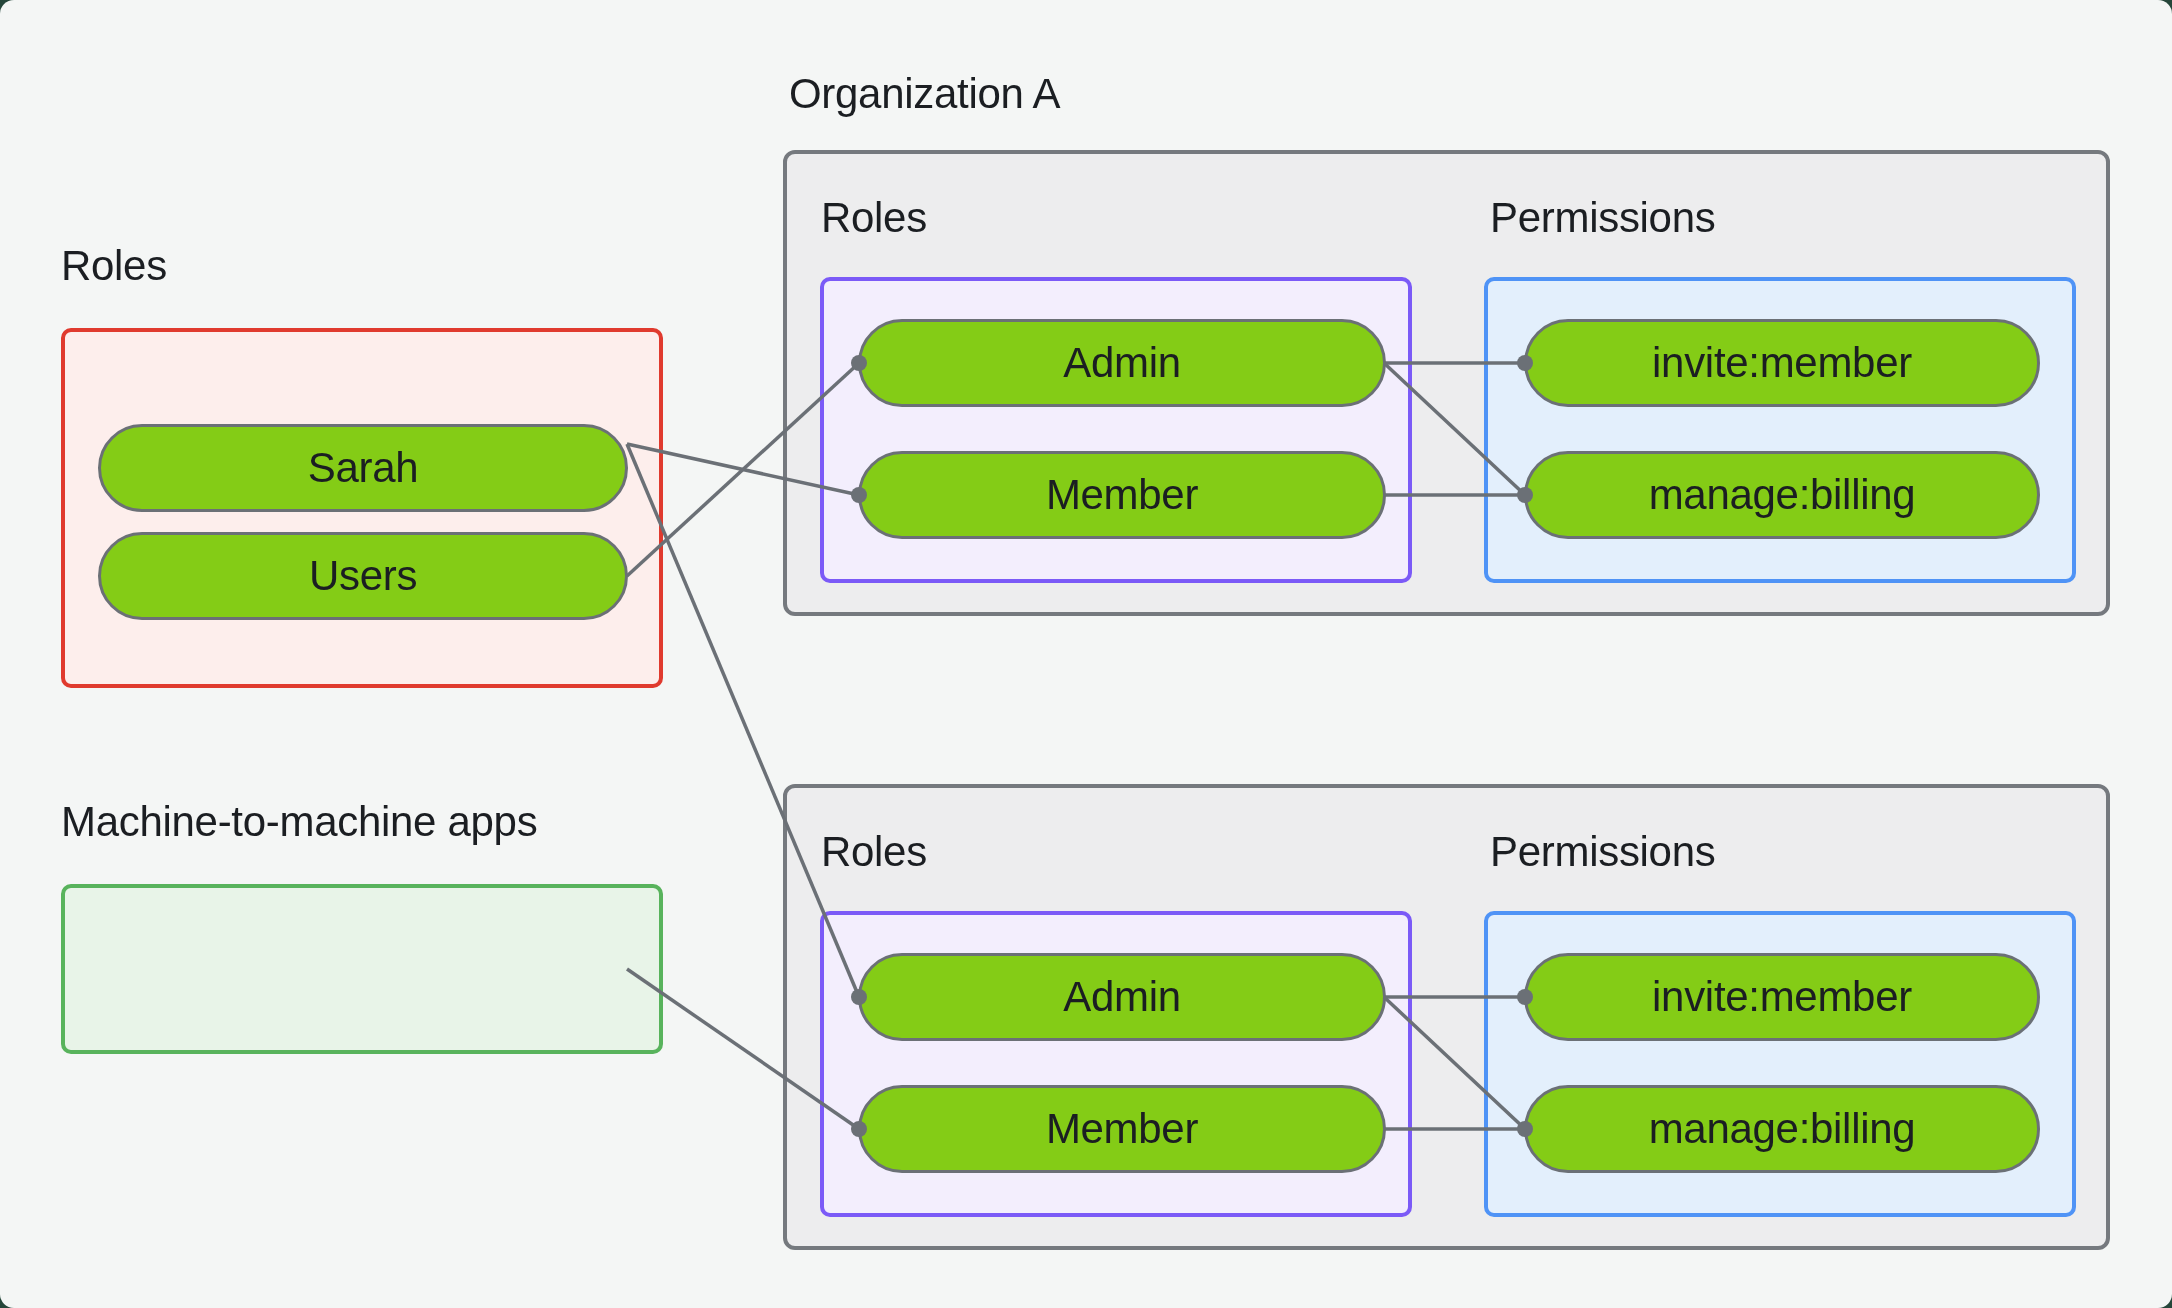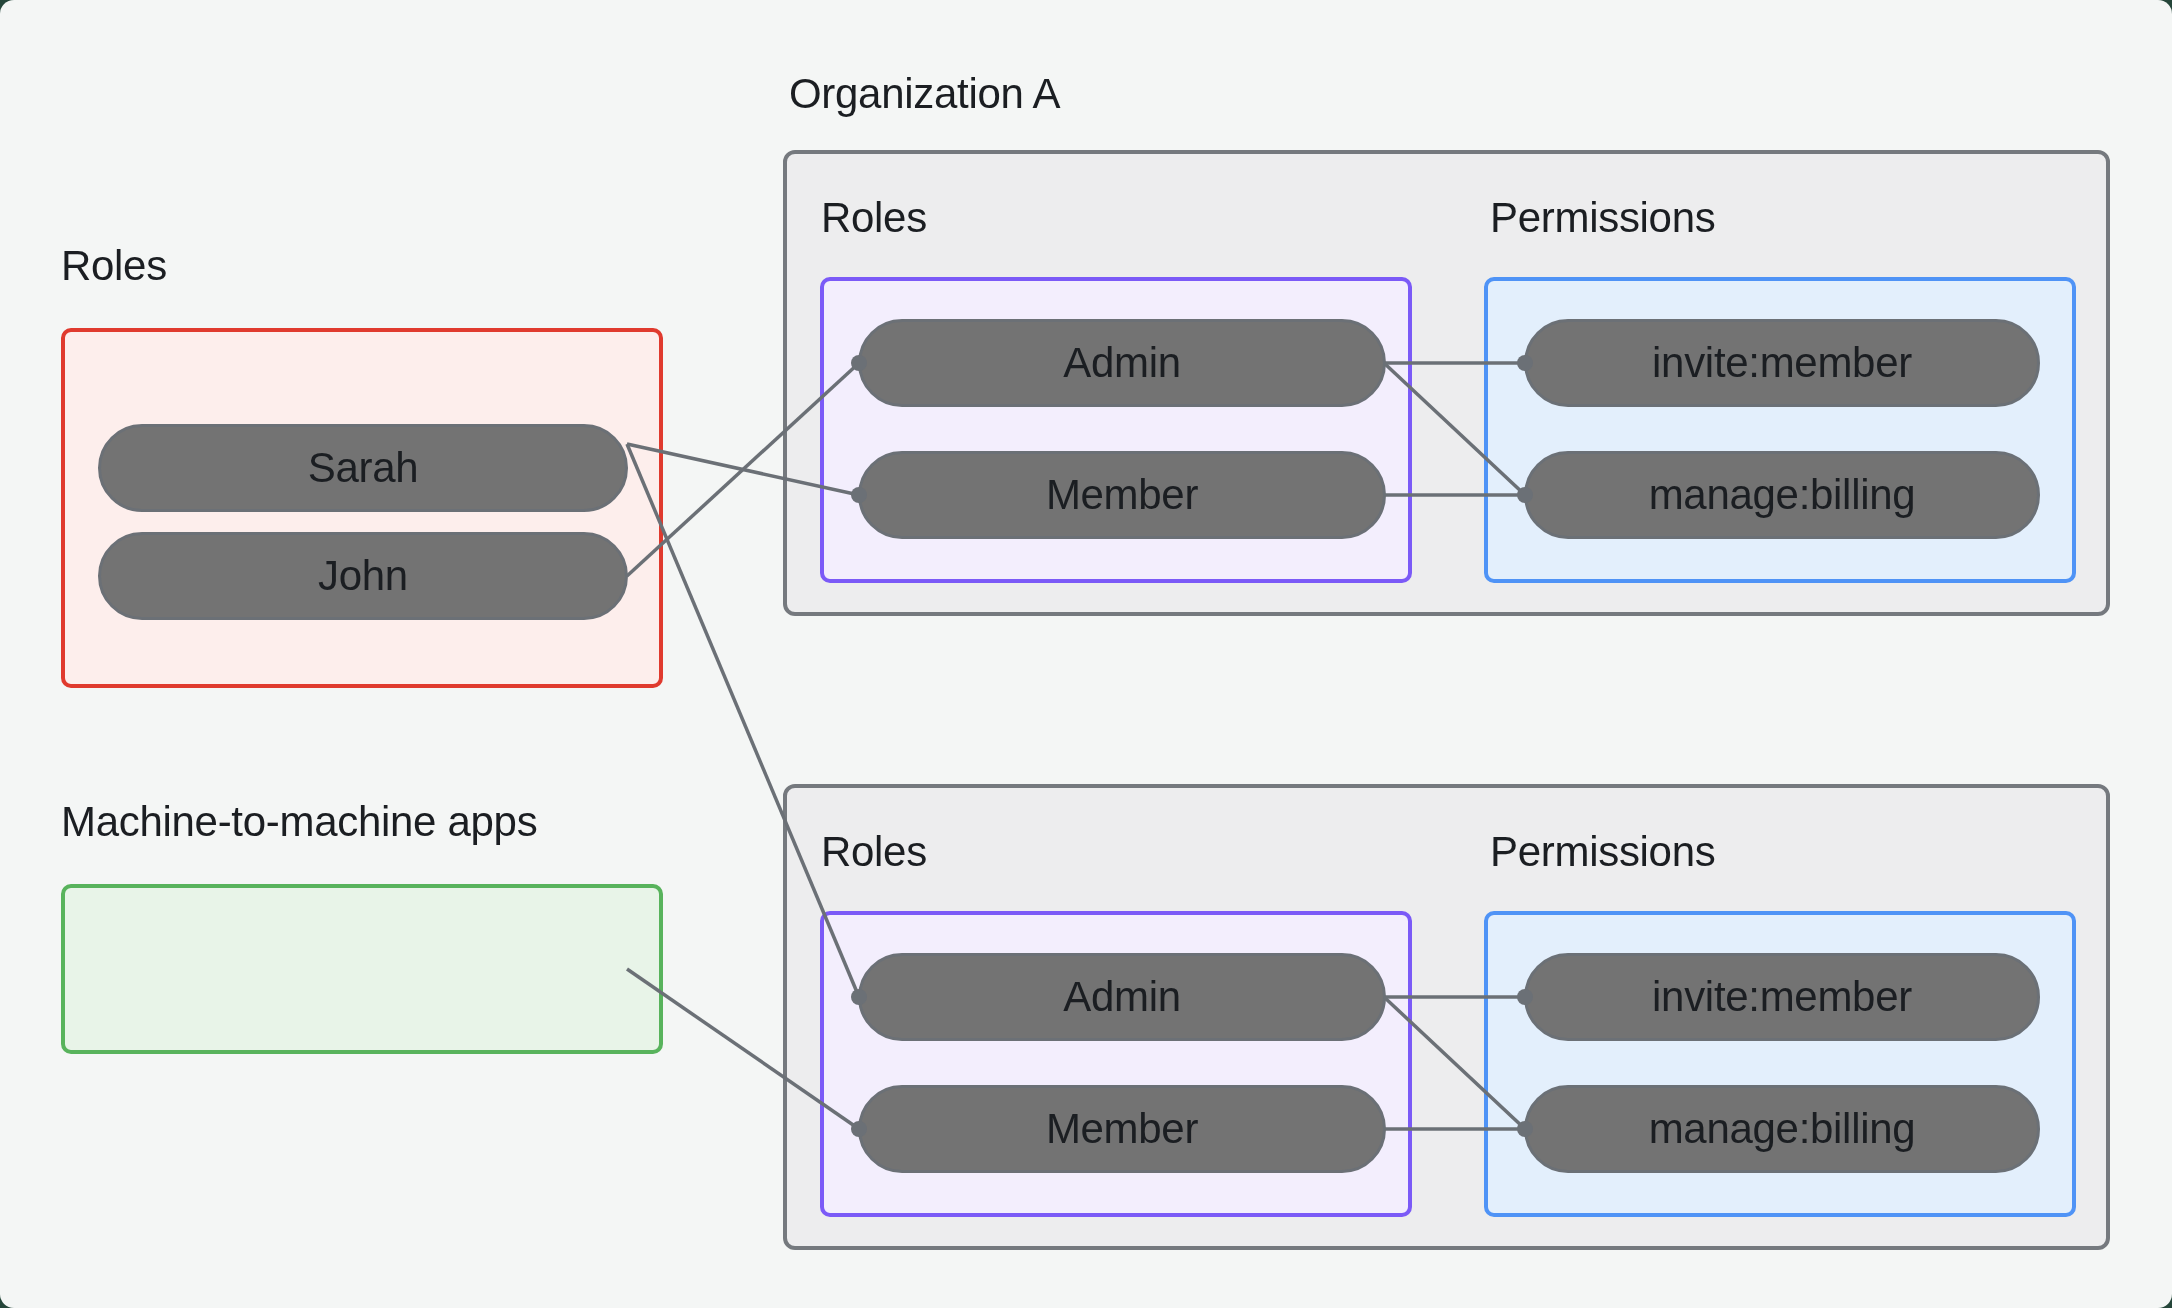--- a/index.html
+++ b/index.html
@@ -33,41 +33,41 @@
     letter-spacing:-0.3px;color:var(--text);white-space:nowrap;
   }
   .box{position:absolute;box-sizing:border-box;border-radius:10px;}
   .users-box{border:4px solid var(--red);background:var(--red-bg);}
   .m2m-box{border:4px solid var(--green);background:var(--green-bg);}
   .org-box{border:4px solid var(--panel-border);background:var(--panel-bg);border-radius:12px;}
   .roles-box{border:4px solid var(--purple);background:var(--purple-bg);}
   .perms-box{border:4px solid var(--blue);background:var(--blue-bg);}
   .pill{
     position:absolute;box-sizing:border-box;height:88px;
-    background:#737373;border:3.5px solid var(--node-border);border-radius:44px;
+    background:#84cc16;border:3.5px solid var(--node-border);border-radius:44px;
     display:flex;align-items:center;justify-content:center;
     font-size:42px;font-weight:400;letter-spacing:-0.3px;color:var(--text);
     white-space:nowrap;
   }
   svg.edges{
     position:absolute;left:0;top:0;width:2172px;height:1308px;
     pointer-events:none;
   }
   svg.edges line{stroke:var(--line);stroke-width:3.5;}
   svg.edges circle{fill:var(--line);}
 </style>
 </head>
 <body>
 
 <div class="canvas">
 
   <div class="label" style="left:61px;top:240px;">Roles</div>
   <div class="box users-box" style="left:61px;top:328px;width:602px;height:360px;"></div>
   <div class="pill" style="left:98px;top:424px;width:530px;">Sarah</div>
-  <div class="pill" style="left:98px;top:532px;width:530px;">John</div>
+  <div class="pill" style="left:98px;top:532px;width:530px;">Users</div>
 
   <div class="label" style="left:61px;top:796px;">Machine-to-machine apps</div>
   <div class="box m2m-box" style="left:61px;top:884px;width:602px;height:170px;"></div>
 
   <div class="label" style="left:789px;top:68px;">Organization A</div>
   <div class="box org-box" style="left:783px;top:150px;width:1327px;height:466px;"></div>
   <div class="label" style="left:821px;top:192px;">Roles</div>
   <div class="box roles-box" style="left:820px;top:277px;width:592px;height:306px;"></div>
   <div class="pill" style="left:858px;top:319px;width:528px;">Admin</div>
   <div class="pill" style="left:858px;top:451px;width:528px;">Member</div>

